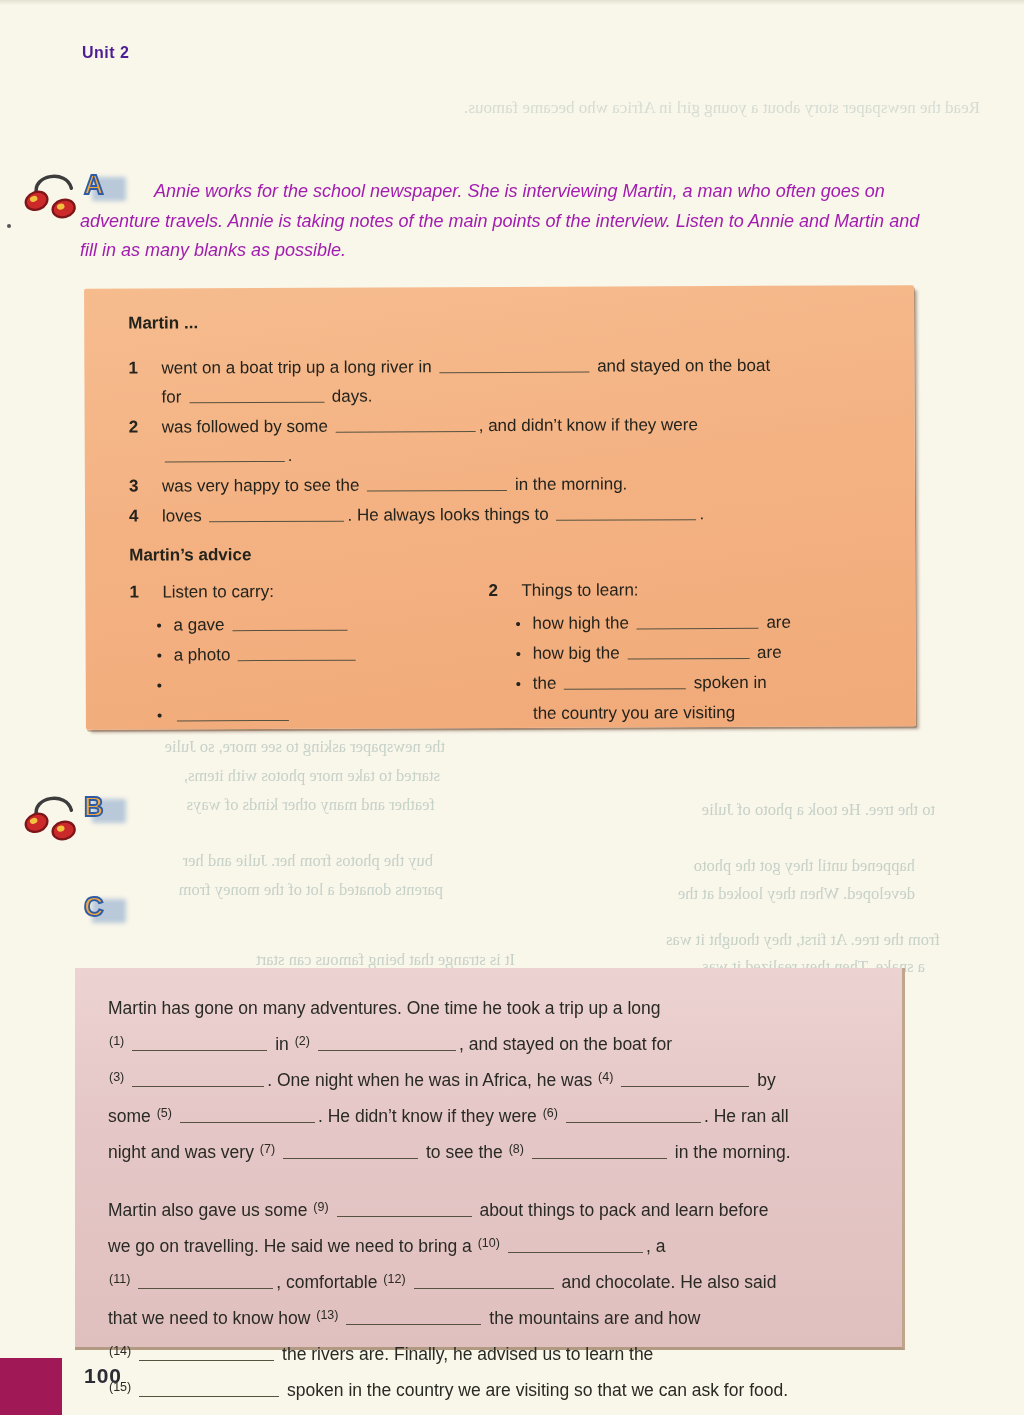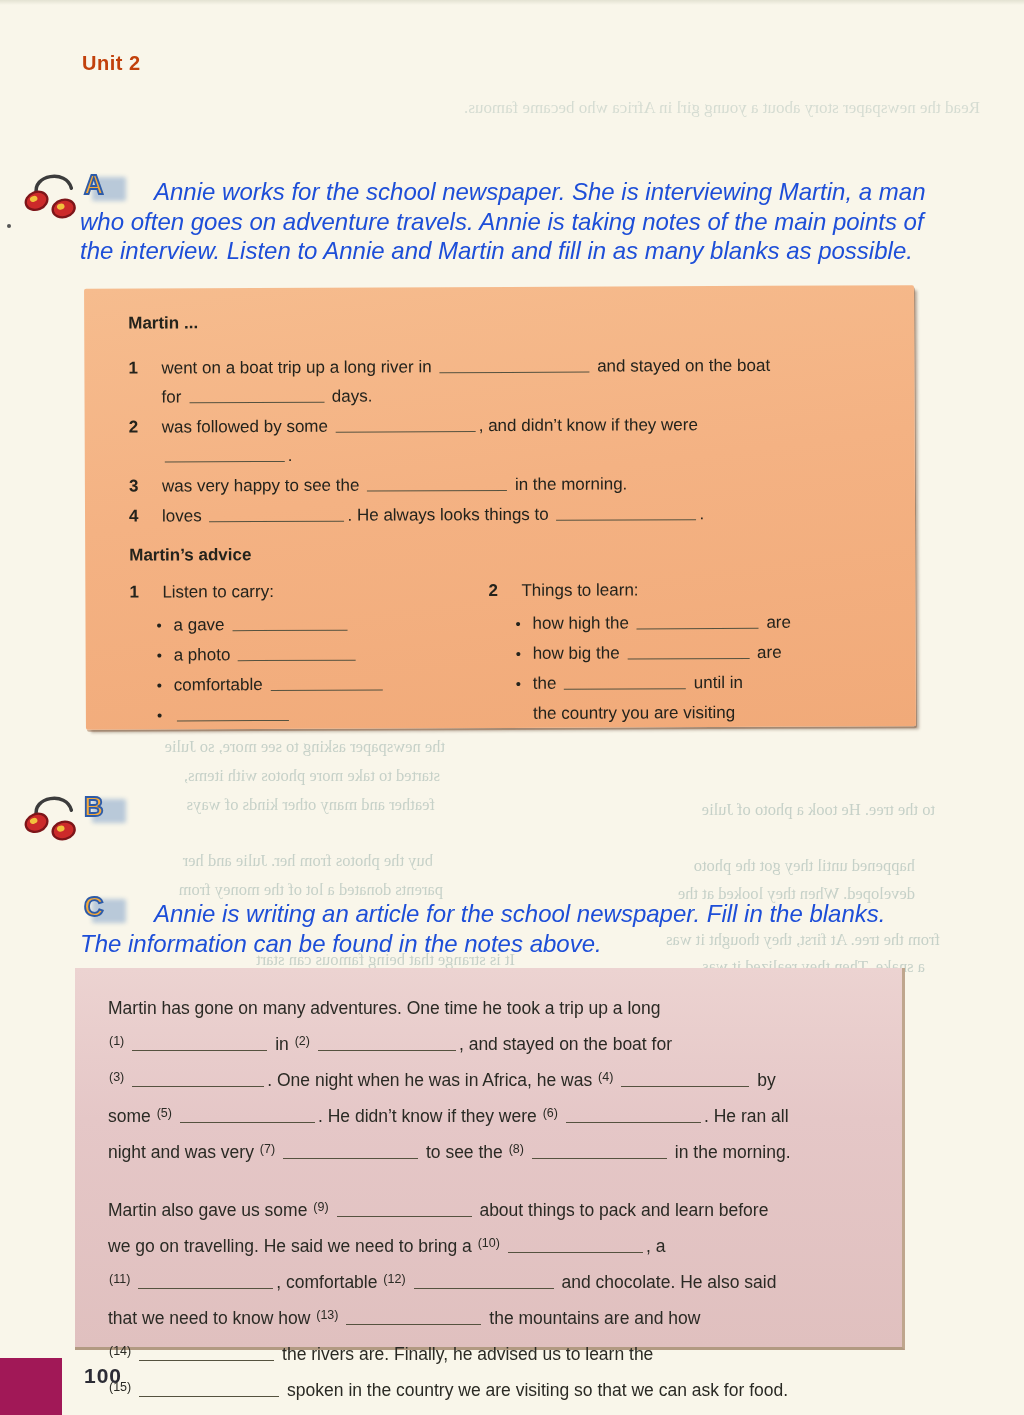--- a/index.html
+++ b/index.html
@@ -10,21 +10,21 @@
     color:#26261f;
     overflow:hidden;
   }
   .page{position:relative;width:1024px;height:1415px;background:#f9f6ea;}
   .page::before{ 
     content:"";position:absolute;left:0;top:0;width:100%;height:5px;
     background:linear-gradient(#e3e2d2,rgba(227,226,210,0));
   }
 
   
-  .unit-label{position:absolute;left:82px;top:52px;font-size:20px;font-weight:700;color:#c2410c;letter-spacing:.5px;}
+  .unit-label{position:absolute;left:82px;top:44px;font-size:16px;font-weight:700;color:#4c1d95;letter-spacing:.5px;}
   .title{
     position:absolute;left:78px;top:80px;margin:0;
     font-size:38px;font-weight:800;color:#3a6fb5;letter-spacing:.5px;
     text-shadow:0 0 2px rgba(58,111,181,.55),1px 1px 0 rgba(120,140,170,.35);
   }
 
   
   .ghost{
     position:absolute;
     font-family:"Liberation Serif",serif;
@@ -56,21 +56,21 @@
   .badge-c{left:84px;top:896px;}
   .badge .bsh{position:absolute;left:8px;top:3px;width:34px;height:24px;background:#b9c9d9;filter:blur(2px);border-radius:2px;}
   .badge b{
     position:absolute;left:0;top:-4px;
     font-size:27px;font-weight:800;color:#f5a93b;font-style:normal;
     -webkit-text-stroke:1.8px #2d5ba8;
     text-shadow:0 0 1px #2d5ba8, 0 0 1px #2d5ba8;
   }
   .instr{
     position:absolute;left:80px;width:852px;margin:0;
-    font-style:italic;font-size:24px;line-height:29.5px;color:#1d4ed8;
+    font-style:italic;font-size:18px;line-height:29.5px;color:#a21caf;
     text-indent:74px;
   }
   .instr-a{top:177px;}
   .instr-b{top:799px;}
   .instr-c{top:899px;}
 
   
   .notes-box{
     position:absolute;left:85px;top:287px;width:830px;height:441px;
     background:linear-gradient(173deg,#f6bc8e 0%,#f4b283 45%,#f1aa79 100%);
@@ -200,21 +200,20 @@
         <div class="nb-bullet">
           <span class="bullet">•</span>
           <span class="nb-line"><span>a gave </span><span class="blank" style="width: 115px;"></span></span>
         </div>
         <div class="nb-bullet">
           <span class="bullet">•</span>
           <span class="nb-line"><span>a photo </span><span class="blank" style="width: 118px;"></span></span>
         </div>
         <div class="nb-bullet">
           <span class="bullet">•</span>
-          <span class="nb-line"><span>comfortable </span><span class="blank" style="width: 112px;"></span></span>
         </div>
         <div class="nb-bullet">
           <span class="bullet">•</span>
           <span class="nb-line"><span class="blank" style="width: 112px;"></span></span>
         </div>
       </div>
       <div class="nb-col2">
         <div class="nb-col-head">
           <span class="nb-num">2</span>
           <span>Things to learn:</span>
@@ -222,21 +221,21 @@
         <div class="nb-bullet">
           <span class="bullet">•</span>
           <span class="nb-line"><span>how high the </span><span class="blank" style="width: 122px;"></span><span> are</span></span>
         </div>
         <div class="nb-bullet">
           <span class="bullet">•</span>
           <span class="nb-line"><span>how big the </span><span class="blank" style="width: 122px;"></span><span> are</span></span>
         </div>
         <div class="nb-bullet">
           <span class="bullet">•</span>
-          <span class="nb-line"><span>the </span><span class="blank" style="width: 122px;"></span><span> until in</span><br><span>the country you are visiting</span></span>
+          <span class="nb-line"><span>the </span><span class="blank" style="width: 122px;"></span><span> spoken in</span><br><span>the country you are visiting</span></span>
         </div>
       </div>
     </div>
   </div>
 
   <svg class="hp hp-b" viewBox="0 0 60 54">
     <path d="M13 26 C8 6 44 0 49 20" stroke="#3c3c3c" stroke-width="3.6" fill="none" stroke-linecap="round"></path>
     <ellipse cx="13" cy="33" rx="11.5" ry="9" fill="#cc2a2a" stroke="#7d1519" stroke-width="2.4" transform="rotate(-22 13 33)"></ellipse>
     <ellipse cx="41" cy="41" rx="11.5" ry="9" fill="#cc2a2a" stroke="#7d1519" stroke-width="2.4" transform="rotate(-14 41 41)"></ellipse>
     <ellipse cx="10" cy="31" rx="4" ry="3" fill="#f2c13d" transform="rotate(-22 10 31)"></ellipse>
@@ -244,21 +243,20 @@
   </svg>
   <span class="badge badge-b">
     <i class="bsh"></i>
     <b>B</b>
   </span>
 
   <span class="badge badge-c">
     <i class="bsh"></i>
     <b>C</b>
   </span>
-  <p class="instr instr-c">Annie is writing an article for the school newspaper. Fill in the blanks. The information can be found in the notes above.</p>
 
   <div class="article-box">
     <p class="article-p"><span>Martin has gone on many adventures. One time he took a trip up a long</span><br><span class="sup">(1)</span><span class="blank" style="width: 135px;"></span><span> in </span><span class="sup">(2)</span><span class="blank" style="width: 138px;"></span><span>, and stayed on the boat for</span><br><span class="sup">(3)</span><span class="blank" style="width: 132px;"></span><span>. One night when he was in Africa, he was </span><span class="sup">(4)</span><span class="blank" style="width: 128px;"></span><span> by</span><br><span>some </span><span class="sup">(5)</span><span class="blank" style="width: 135px;"></span><span>. He didn’t know if they were </span><span class="sup">(6)</span><span class="blank" style="width: 135px;"></span><span>. He ran all</span><br><span>night and was very </span><span class="sup">(7)</span><span class="blank" style="width: 135px;"></span><span> to see the </span><span class="sup">(8)</span><span class="blank" style="width: 135px;"></span><span> in the morning.</span></p>
     <p class="article-p"><span>Martin also gave us some </span><span class="sup">(9)</span><span class="blank" style="width: 135px;"></span><span> about things to pack and learn before</span><br><span>we go on travelling. He said we need to bring a </span><span class="sup">(10)</span><span class="blank" style="width: 135px;"></span><span>, a</span><br><span class="sup">(11)</span><span class="blank" style="width: 135px;"></span><span>, comfortable </span><span class="sup">(12)</span><span class="blank" style="width: 140px;"></span><span> and chocolate. He also said</span><br><span>that we need to know how </span><span class="sup">(13)</span><span class="blank" style="width: 135px;"></span><span> the mountains are and how</span><br><span class="sup">(14)</span><span class="blank" style="width: 135px;"></span><span> the rivers are. Finally, he advised us to learn the</span><br><span class="sup">(15)</span><span class="blank" style="width: 140px;"></span><span> spoken in the country we are visiting so that we can ask for food.</span></p>
   </div>
 
   <div class="footer-tab"></div>
   <div class="page-number">100</div>
 
 </div>

